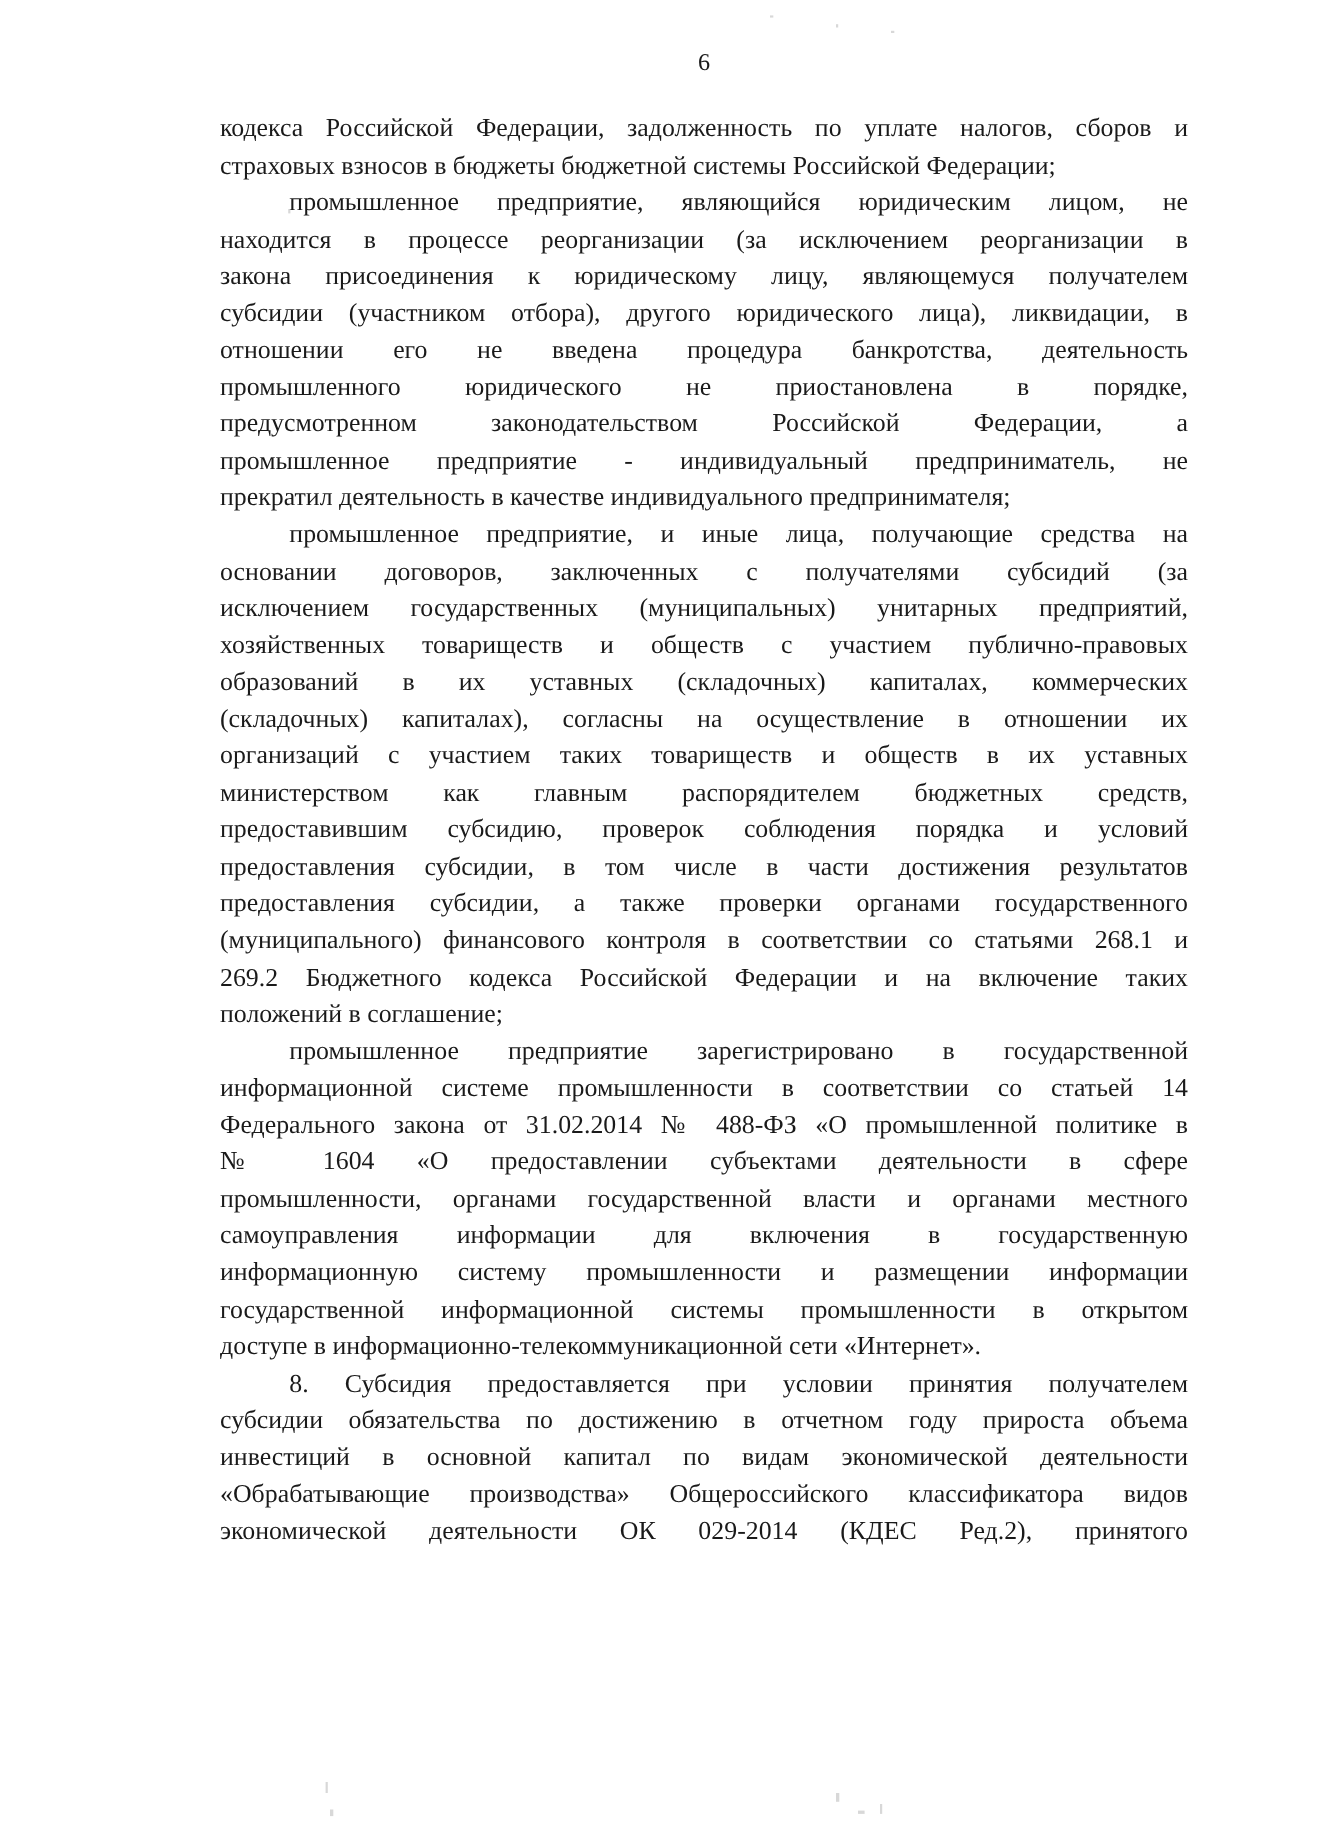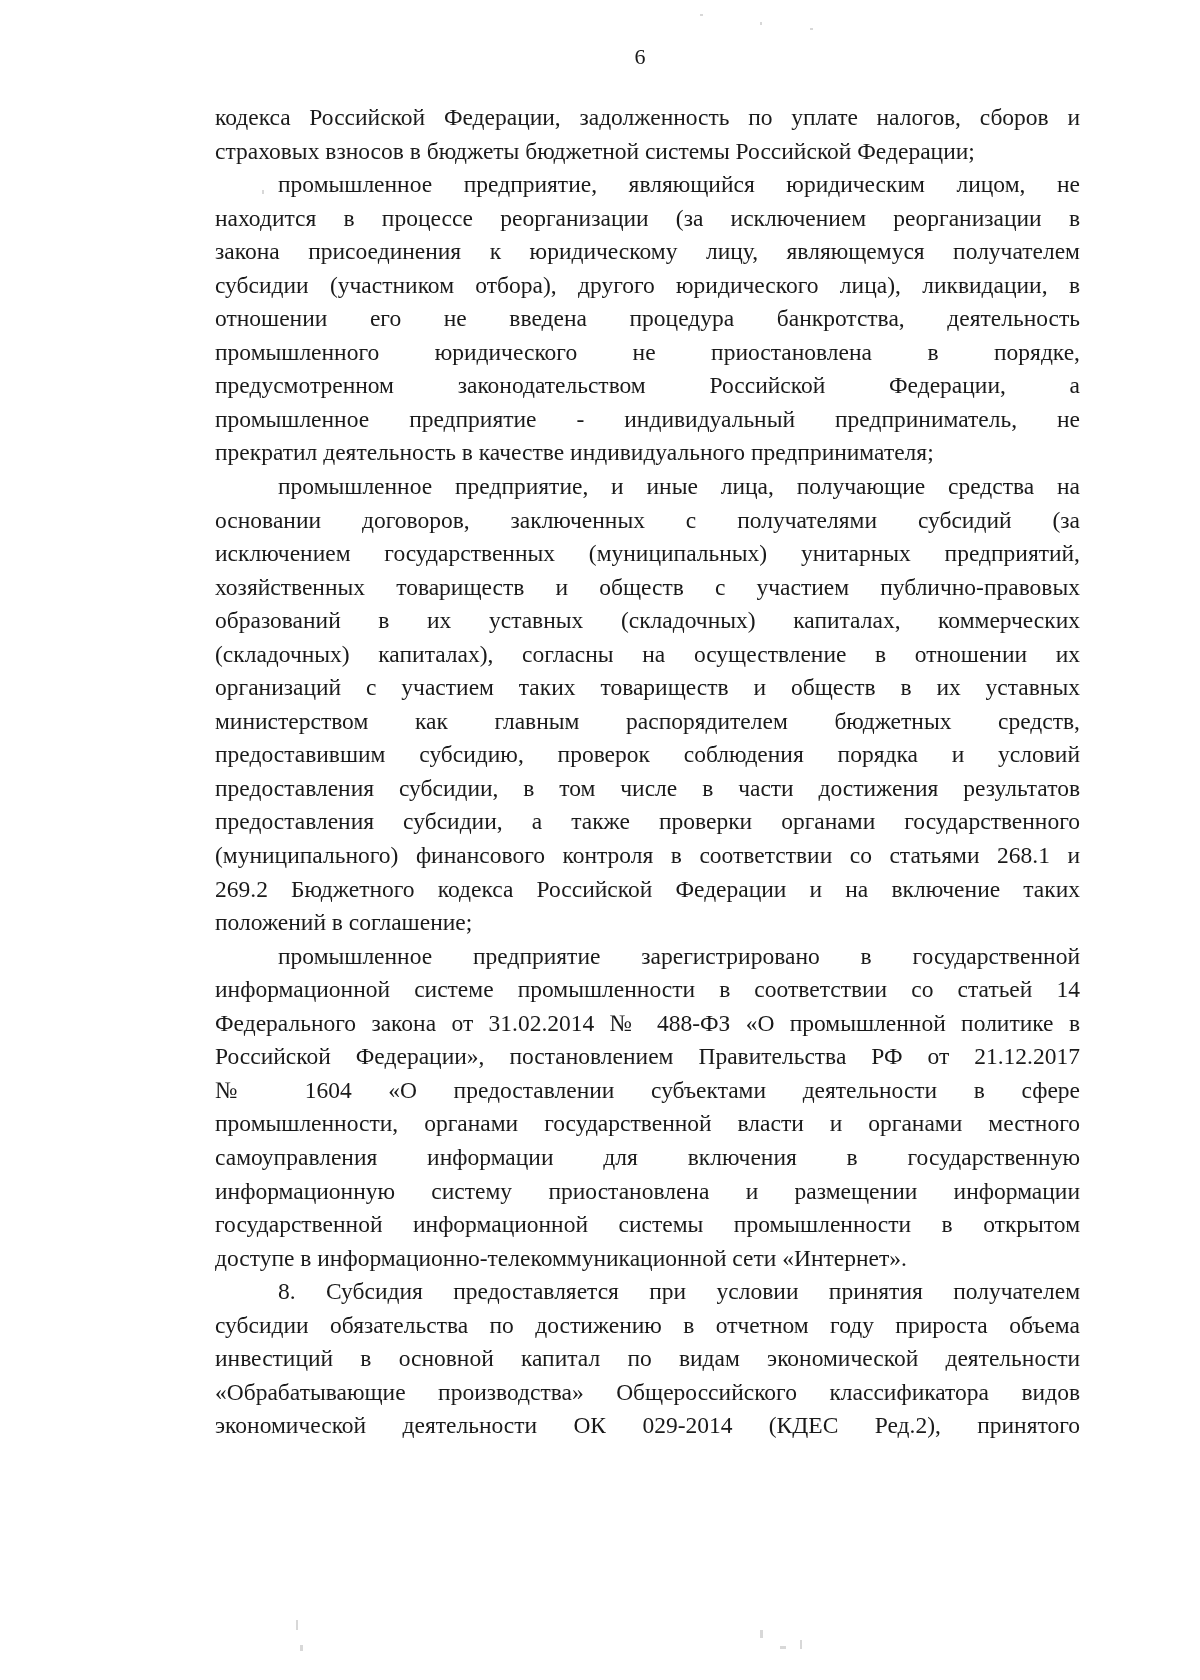--- a/index.html
+++ b/index.html
@@ -12,21 +12,21 @@
   .page-number {
     position: absolute; left: 0; width: 1280px; top: 44px;
     text-align: center; font-size: 22px;
   }
   .body {
     position: absolute; left: 200px; top: 101px; width: 880px;
     font-size: 23.5px; line-height: 33.55px;
   }
   .line {
     display: block; height: 33.55px; white-space: nowrap;
-    text-align: justify; text-align-last: justify; margin-left: 15px;
+    text-align: justify; text-align-last: justify;
   }
   .line.last { text-align-last: left; }
   .line.indent { padding-left: 63px; }
   .scan-speck { position: absolute; background: #b8b8b8; opacity: .55; }
 </style>
 </head>
 <body>
 
 <div class="page">
   <div class="page-number">6</div>
@@ -59,25 +59,24 @@
         <span class="line">предоставления субсидии, в том числе в части достижения результатов</span>
         <span class="line">предоставления субсидии, а также проверки органами государственного</span>
         <span class="line">(муниципального) финансового контроля в соответствии со статьями 268.1 и</span>
         <span class="line">269.2 Бюджетного кодекса Российской Федерации и на включение таких</span>
         <span class="line last">положений в соглашение;</span>
       </div>
       <div>
         <span class="line indent">промышленное предприятие зарегистрировано в государственной</span>
         <span class="line">информационной системе промышленности в соответствии со статьей 14</span>
         <span class="line">Федерального закона от 31.02.2014 № 488-ФЗ «О промышленной политике в</span>
-        <span class="line">Российской Федерации», постановлением Правительства РФ от 21.12.2017</span>
         <span class="line">№ 1604 «О предоставлении субъектами деятельности в сфере</span>
         <span class="line">промышленности, органами государственной власти и органами местного</span>
         <span class="line">самоуправления информации для включения в государственную</span>
-        <span class="line">информационную систему приостановлена и размещении информации</span>
+        <span class="line">информационную систему промышленности и размещении информации</span>
         <span class="line">государственной информационной системы промышленности в открытом</span>
         <span class="line last">доступе в информационно-телекоммуникационной сети «Интернет».</span>
       </div>
       <div>
         <span class="line indent">8. Субсидия предоставляется при условии принятия получателем</span>
         <span class="line">субсидии обязательства по достижению в отчетном году прироста объема</span>
         <span class="line">инвестиций в основной капитал по видам экономической деятельности</span>
         <span class="line">«Обрабатывающие производства» Общероссийского классификатора видов</span>
         <span class="line">экономической деятельности ОК 029-2014 (КДЕС Ред.2), принятого</span>
       </div>

